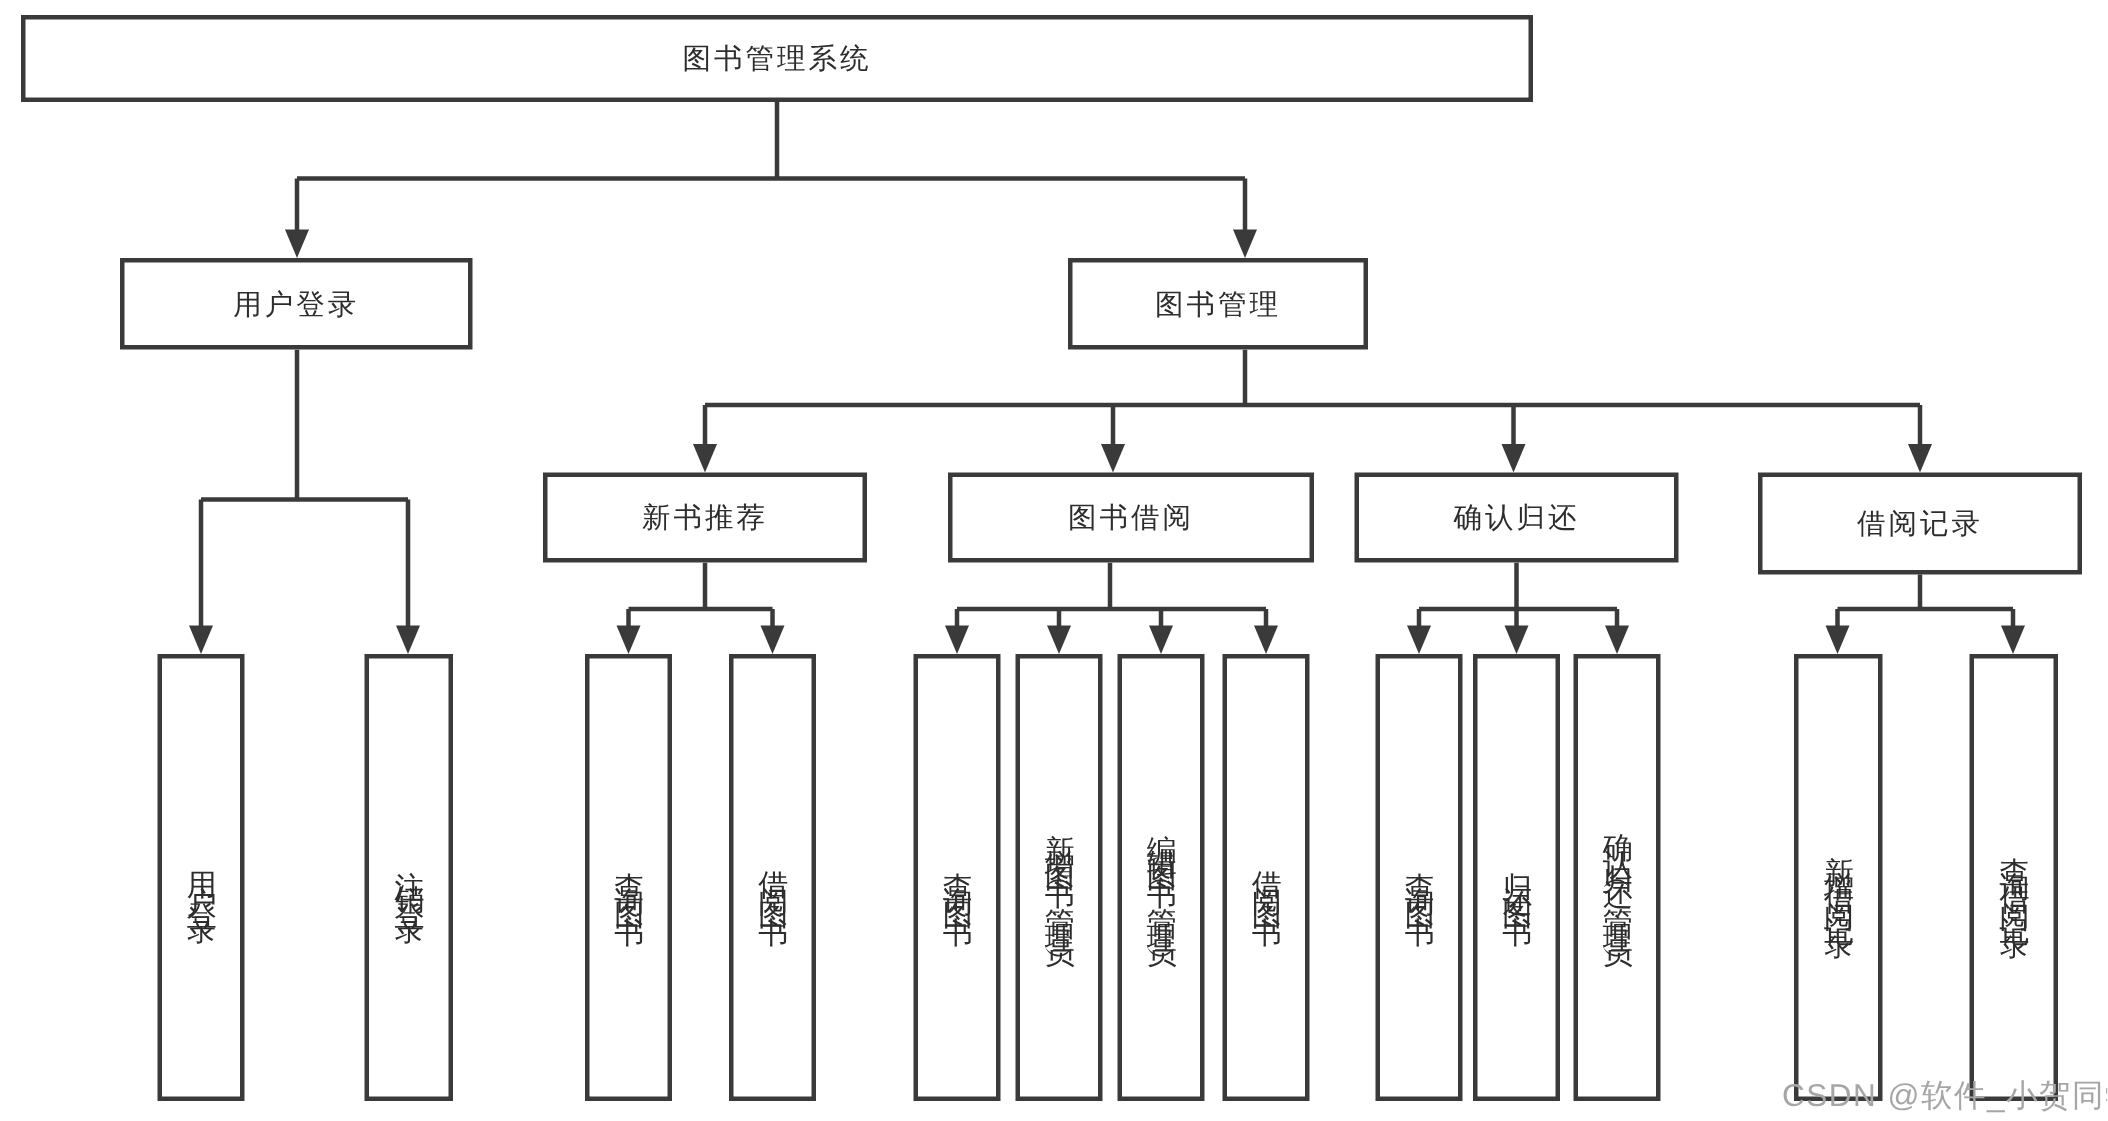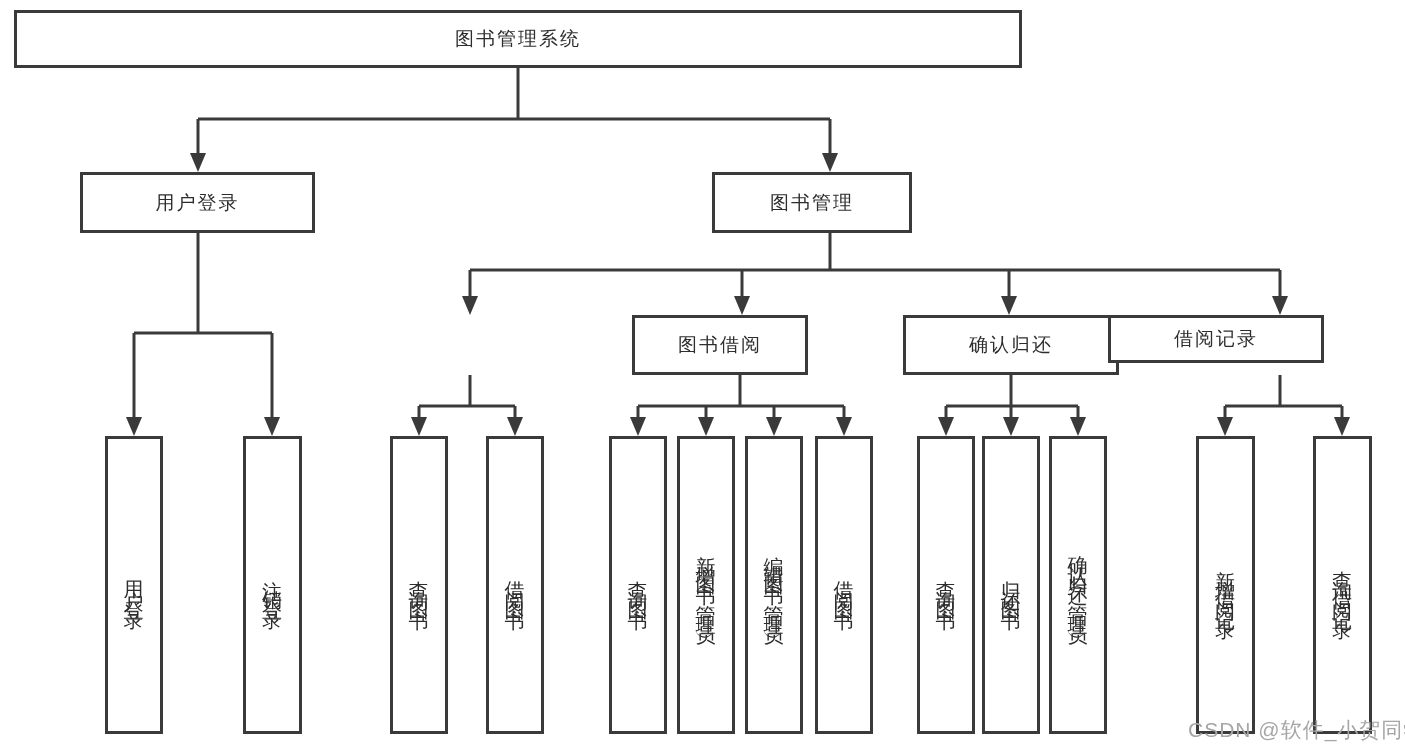--- a/index.html
+++ b/index.html
@@ -141,27 +141,30 @@
     <span>图书管理系统</span>
   </div>
 
   <div class="node hnode" style="left:80px; top:172px; width:235px; height:61px;">
     <span>用户登录</span>
   </div>
   <div class="node hnode" style="left:712px; top:172px; width:200px; height:61px;">
     <span>图书管理</span>
   </div>
 
-  <div class="node hnode" style="left:632px; top:315px; width:176px; height:60px;">
+  <div class="node hnode" style="left:362px; top:315px; width:216px; height:60px;">
+    <span>新书推荐</span>
+  </div>
+  <div class="node hnode" style="left:632px; top:315px; width:244px; height:60px;">
     <span>图书借阅</span>
   </div>
   <div class="node hnode" style="left:903px; top:315px; width:216px; height:60px;">
     <span>确认归还</span>
   </div>
-  <div class="node hnode" style="left:1108px; top:315px; width:216px; height:48px;">
+  <div class="node hnode" style="left:1172px; top:315px; width:216px; height:68px;">
     <span>借阅记录</span>
   </div>
 
   <div class="node vnode" style="left:105px; top:436px; width:58px; height:298px;">
     <span>用户登录</span>
   </div>
   <div class="node vnode" style="left:243px; top:436px; width:59px; height:298px;">
     <span>注销登录</span>
   </div>
 

